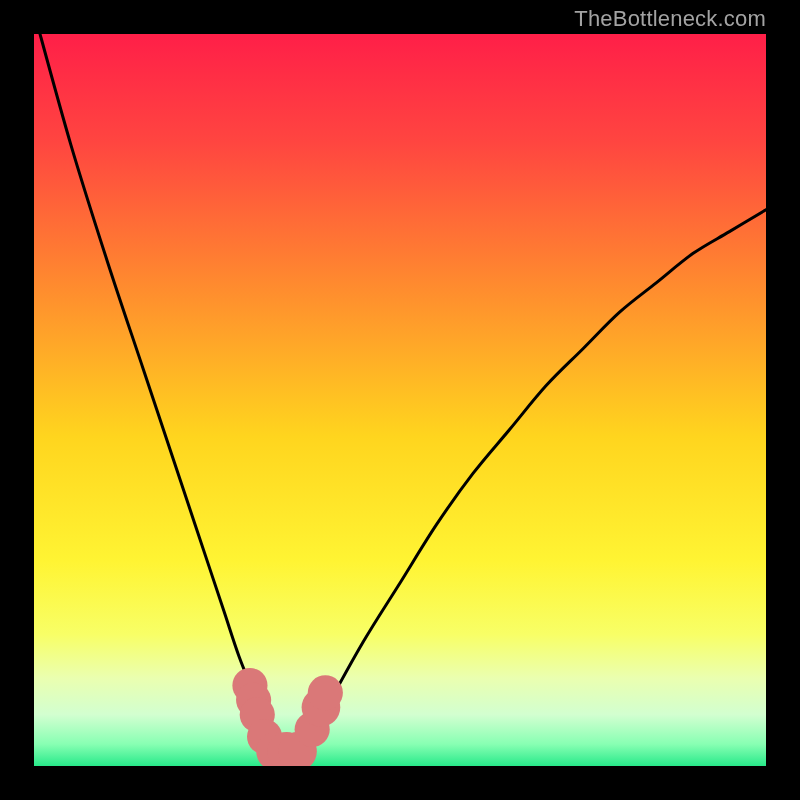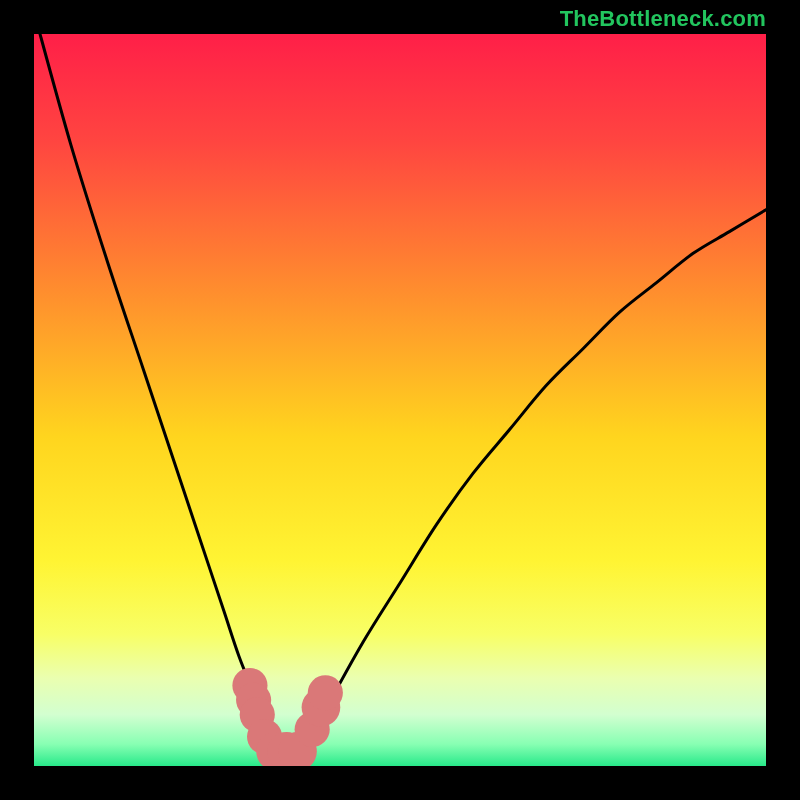--- a/index.html
+++ b/index.html
@@ -21,22 +21,22 @@
   .gradient-bg {
     position: absolute;
     inset: 0;
   }
   .watermark {
     position: absolute;
     top: 6px;
     right: 34px;
     font-family: Arial, Helvetica, sans-serif;
     font-size: 22px;
-    color: #22c55e;
-    font-weight: 700;
+    color: #a3a3a3;
+    font-weight: 400;
     letter-spacing: 0.2px;
   }
   svg.curve {
     position: absolute;
     inset: 0;
     width: 100%;
     height: 100%;
   }
 </style>
 </head>

